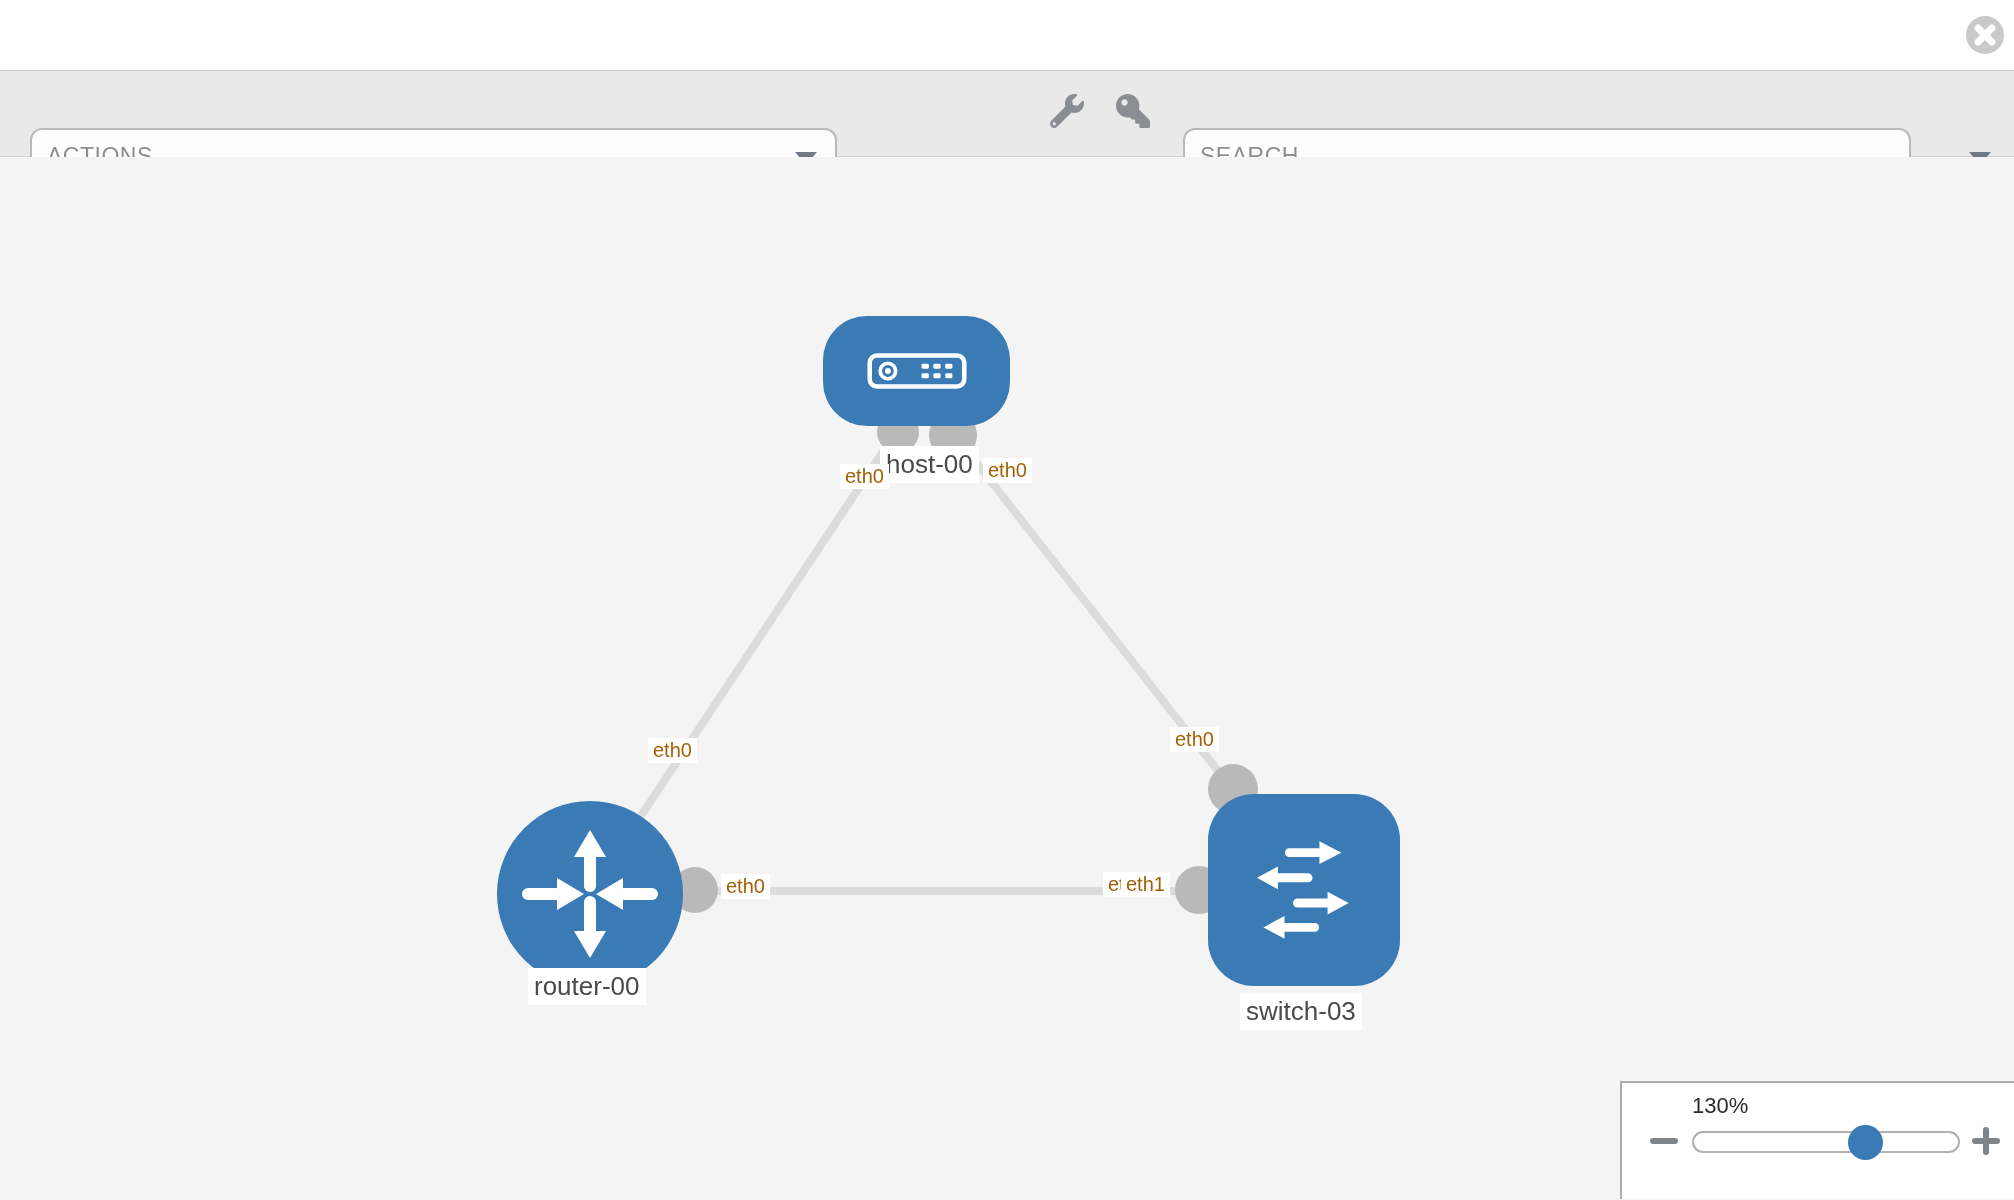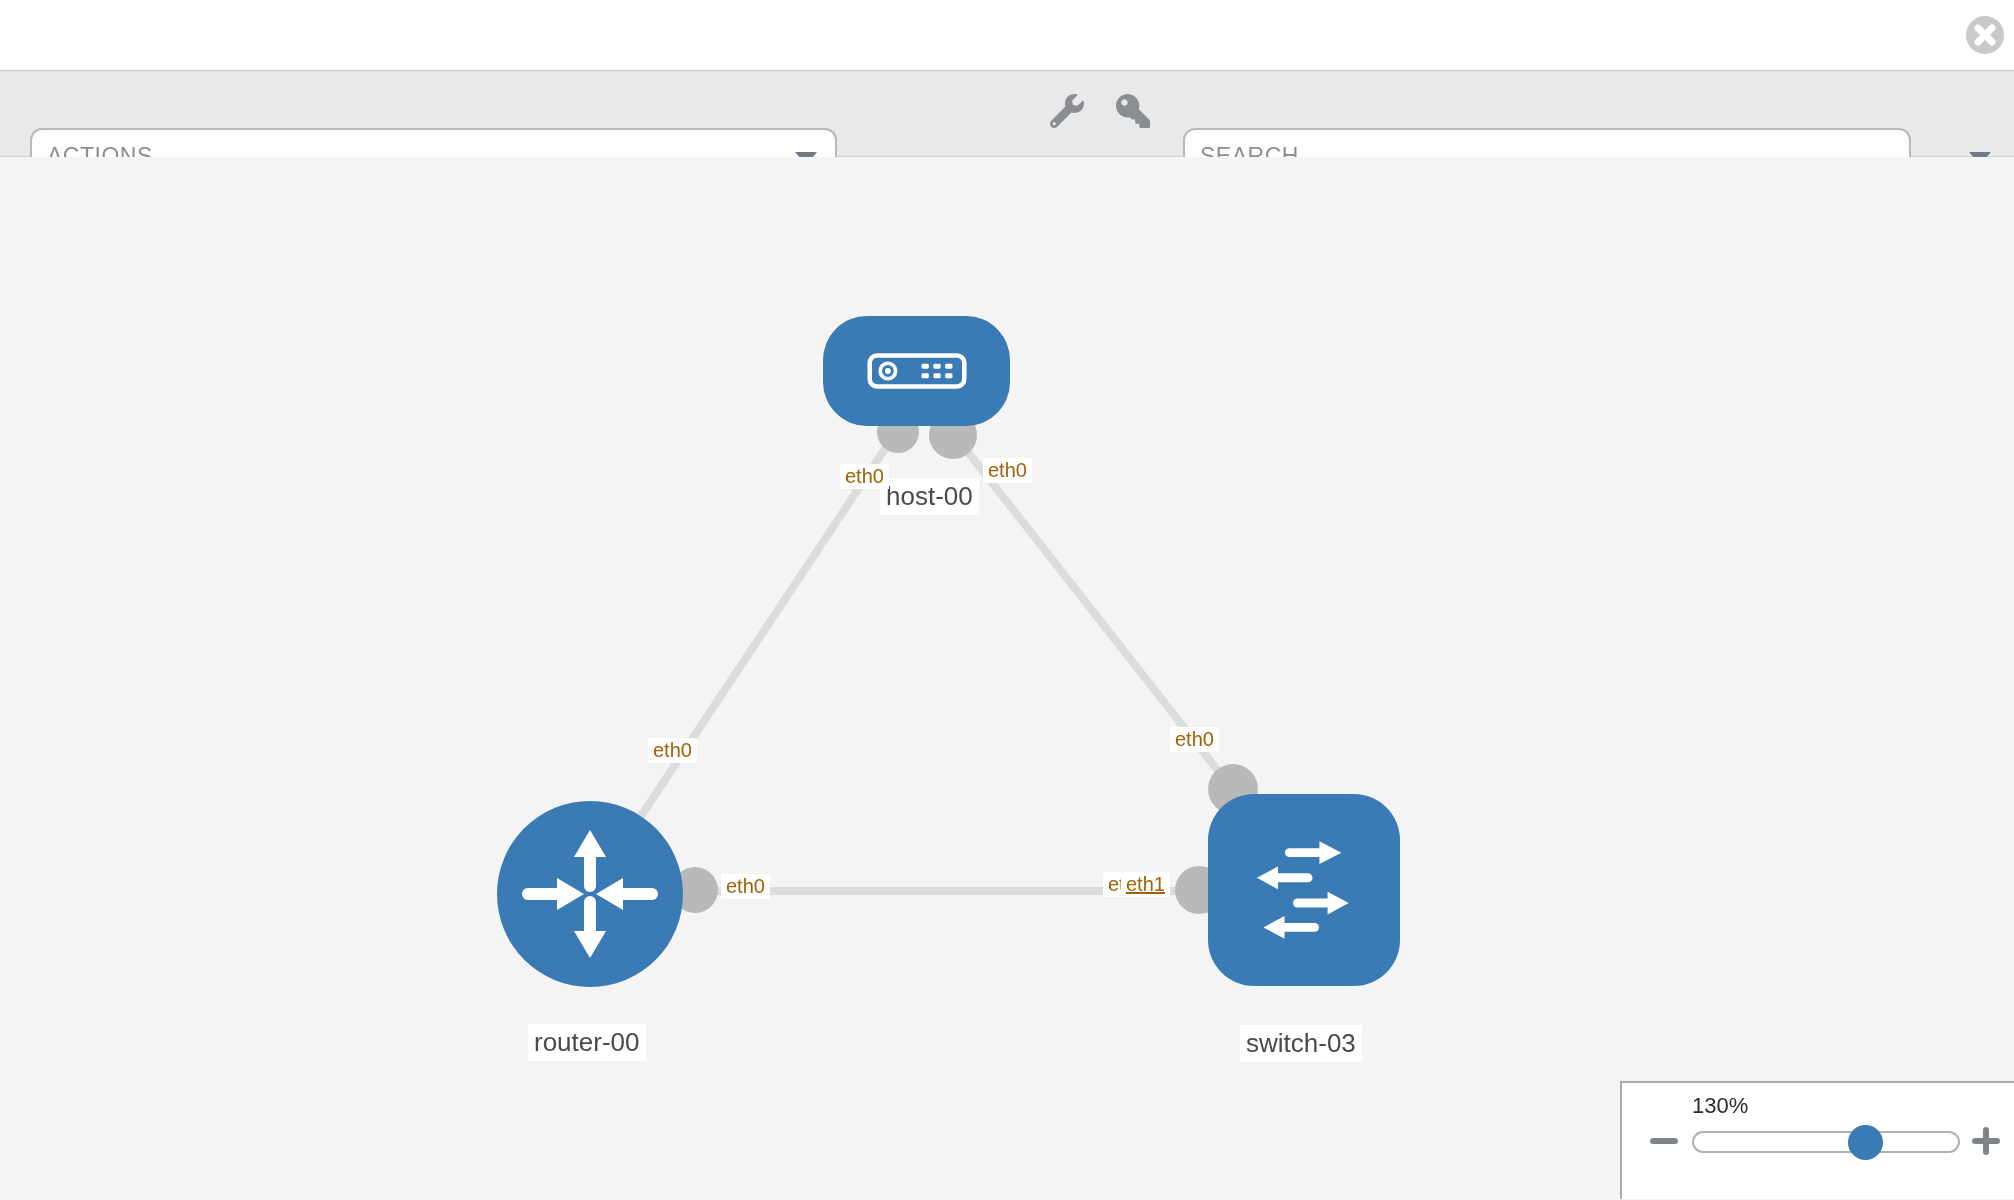--- a/index.html
+++ b/index.html
@@ -36,21 +36,21 @@
   .canvas { position:relative; width:2014px; height:1042px; background:#f4f4f4; overflow:hidden; }
   .links-svg { position:absolute; left:0; top:0; }
 
   .node { position:absolute; display:flex; align-items:center; justify-content:center;
           background:#3a7ab5; cursor:pointer; }
   .node-host   { left:823px; top:159px; width:187px; height:110px; border-radius:44px; }
   .node-router { left:497px; top:644px; width:186px; height:186px; border-radius:50%; }
   .node-switch { left:1208px; top:637px; width:192px; height:192px; border-radius:46px; }
 
   .node-label { position:absolute; background:#ffffff; color:#4a4a4a; font-size:26px;
-                padding:3px 6px; white-space:nowrap;margin-top:32px; }
+                padding:3px 6px; white-space:nowrap; }
   .iface-label { position:absolute; background:#ffffff; color:#a16207; font-size:20px;
                  padding:1px 5px; white-space:nowrap; }
 
   
   .zoom-panel { position:absolute; left:1620px; top:924px; width:400px; height:140px;
                 background:#ffffff; border:2px solid #ababab; }
   .zoom-level { position:absolute; left:70px; top:10px; width:268px; text-align:left;
                 font-size:22px; color:#2b2b2b; }
   .zoom-btn { position:absolute; border:none; background:transparent; cursor:pointer;
               width:36px; height:36px; top:41px; }
@@ -154,31 +154,31 @@
         <path d="M-58,-15 L-32,-29 L-32,-1 Z" stroke="none"></path>
         <line x1="-8" y1="16" x2="32" y2="16"></line>
         <path d="M55,16 L29,2 L29,30 Z" stroke="none"></path>
         <line x1="13" y1="46" x2="-27" y2="46"></line>
         <path d="M-50,46 L-24,32 L-24,60 Z" stroke="none"></path>
       </g>
     </svg>
   </div>
 
   <div class="node-label" style="left:880px; top:289px;">host-00</div>
-  <div class="node-label" style="left:528px; top:835px;">router-00</div>
+  <div class="node-label" style="left:528px; top:811px;">router-00</div>
   <div class="node-label" style="left:1240px; top:836px;">switch-03</div>
 
   <div class="iface-label" style="left:840px; top:307px;">eth0</div>
   <div class="iface-label" style="left:983px; top:301px;">eth0</div>
   <div class="iface-label" style="left:648px; top:581px;">eth0</div>
   <div class="iface-label" style="left:1170px; top:570px;">eth0</div>
   <div class="iface-label" style="left:721px; top:717px;">eth0</div>
 
   <div class="iface-label" style="left:1103px; top:715px;">eth0</div>
-  <div class="iface-label" style="left:1121px; top:715px;text-decoration:underline;">eth1</div>
+  <div class="iface-label" style="left:1121px; top:715px;">eth1</div>
 
   <div class="zoom-panel">
     <div class="zoom-level">130%</div>
     <button class="zoom-btn zoom-minus">
       <svg width="32" height="32" viewBox="0 0 32 32">
         <line x1="5" y1="16" x2="27" y2="16" stroke="#7f8489" stroke-width="6" stroke-linecap="round"></line>
       </svg>
     </button>
     <div class="zoom-track"></div>
     <div class="zoom-thumb"></div>

